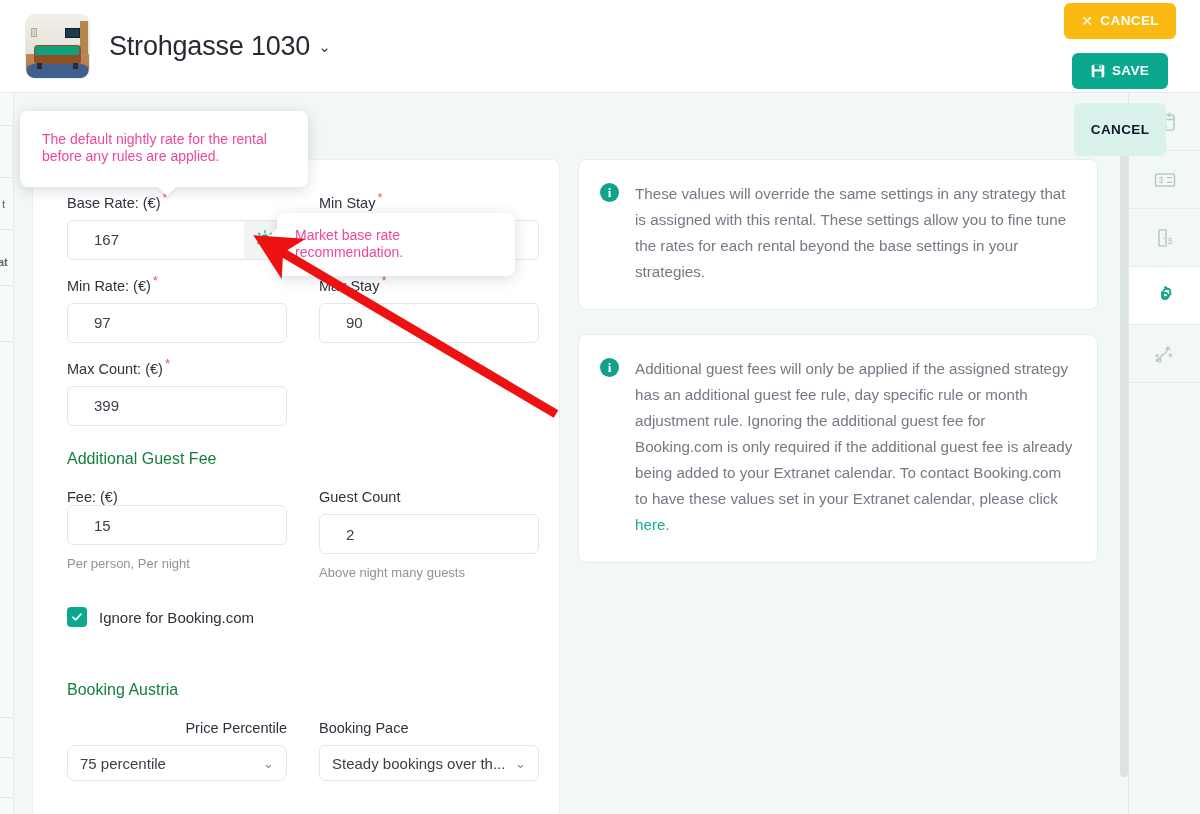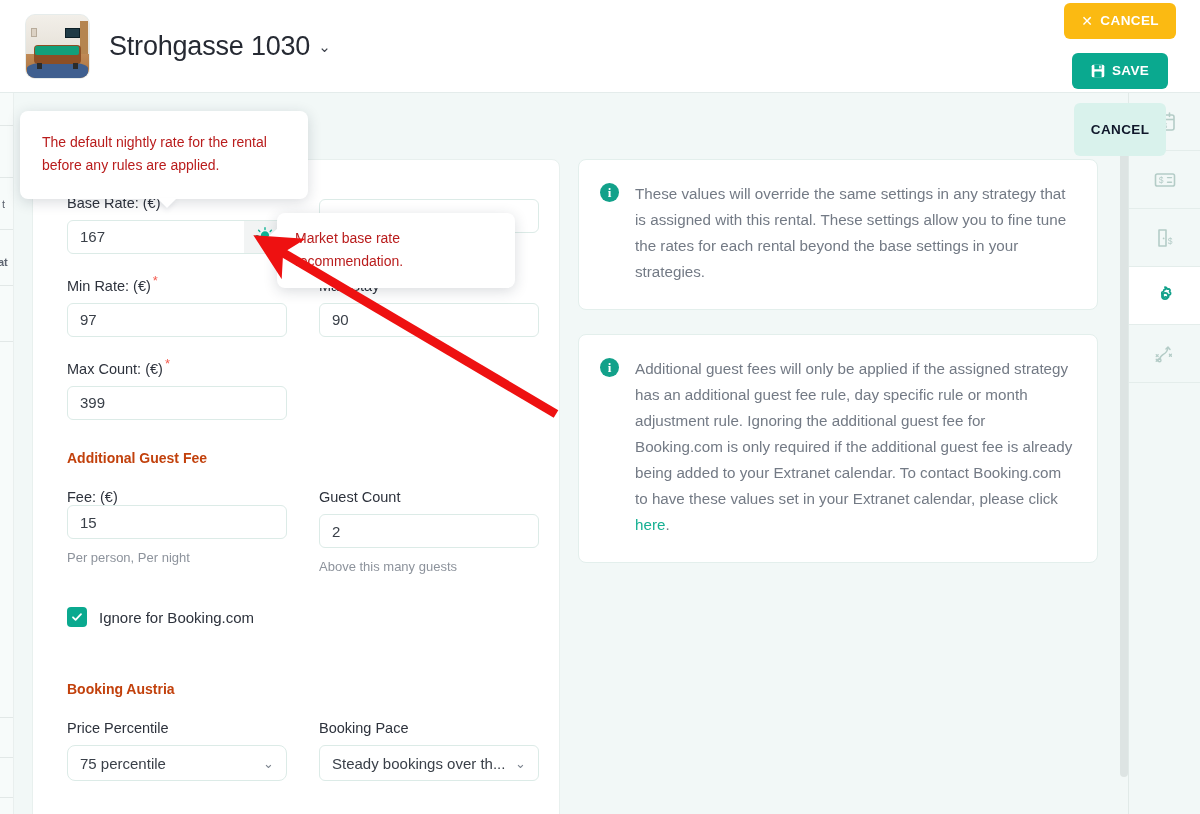--- a/index.html
+++ b/index.html
@@ -74,36 +74,36 @@
   .form-card {
     position: absolute; left: 18px; top: 66px; width: 528px; height: 720px;
     background: #ffffff; border: 1px solid #e8f0ee; border-radius: 8px;
   }
   .panel-right { position: absolute; left: 564px; top: 66px; width: 520px; }
 
   
   .fld-label { font-size: 14.5px; color: #2d323c; }
   .req { color: #f45b4f; font-size: 13px; vertical-align: super; margin-left: 2px; }
   .input {
-    height: 34px; border: 1px solid #dcebe7; border-radius: 6px; background: #fff;
-    display: flex; align-items: center; padding: 0 12px; font-size: 15px; color: #3a4049;
+    height: 40px; border: 1px solid #dcebe7; border-radius: 6px; background: #fff;
+    display: flex; align-items: center; padding: 0 26px; font-size: 15px; color: #3a4049;
   }
   .input.withbtn { padding-right: 0; position: relative; overflow: hidden; }
   .bulb-btn {
     position: absolute; right: 0; top: 0; width: 42px; height: 100%;
     background: #f2f4f4; display: flex; align-items: center; justify-content: center; cursor: pointer;
   }
   .select {
     height: 36px; border: 1px solid #dcebe7; border-radius: 6px; background: #fff;
     display: flex; align-items: center; padding: 0 12px; font-size: 15px; color: #3a4049;
     cursor: pointer;
   }
   .select .chev { margin-left: auto; color: #7c848f; font-size: 13px; }
   .hint { font-size: 13px; color: #8d939c; }
-  .section-head { font-size: 14px; color: #c2410c; font-weight: bold; }
+  .section-head { font-size: 16px; color: #15803d; }
   .chk {
     width: 20px; height: 20px; border-radius: 4px; background: #0aa98f;
     display: flex; align-items: center; justify-content: center; cursor: pointer;
   }
   .chk-label { font-size: 15px; color: #2d323c; }
 
   
   .info-card {
     border: 1px solid #e3efec; border-radius: 8px; background: #ffffff;
     display: flex; gap: 16px; padding: 21px 22px 24px 21px;
@@ -113,21 +113,21 @@
                align-items: center; justify-content: center; flex: 0 0 auto;
                font-family: "Liberation Serif", serif; margin-top: 2px; }
   .info-text { font-size: 15.2px; line-height: 26px; color: #737a85; }
   .info-text a { color: #16b093; text-decoration: none; }
 
   
   .tooltip {
     position: absolute; background: #ffffff; border-radius: 8px;
     box-shadow: 0 3px 14px rgba(30,40,60,0.17); z-index: 60;
   }
-  .tooltip .tip-txt { font-size: 14px; line-height: 23px; color: #b91c1c; }
+  .tooltip .tip-txt { font-size: 14px; line-height: 17px; color: #ec4899; }
   .tt-arrow-down {
     position: absolute; bottom: -9px; width: 0; height: 0;
     border-left: 10px solid transparent; border-right: 10px solid transparent;
     border-top: 10px solid #ffffff; filter: drop-shadow(0 3px 2px rgba(30,40,60,0.08));
   }
   .tt-arrow-left {
     position: absolute; left: -9px; width: 0; height: 0;
     border-top: 9px solid transparent; border-bottom: 9px solid transparent;
     border-right: 10px solid #ffffff;
   }
@@ -241,20 +241,23 @@
                   <line x1="17.0" y1="8.6" x2="18.8" y2="8.6"></line>
                   <line x1="2.6" y1="13.4" x2="4.2" y2="12.6"></line>
                   <line x1="17.4" y1="13.4" x2="15.8" y2="12.6"></line>
                 </g>
               </svg>
             </div>
           </div>
         </div>
 
         <div style="position:absolute; left:286px; top:30px; width:220px;">
+          <div class="fld-label">
+            <span>Min Stay</span><span class="req">*</span>
+          </div>
           <div class="input" style="margin-top:9px;">
             <span></span>
           </div>
         </div>
 
         <div style="position:absolute; left:34px; top:113px; width:220px;">
           <div class="fld-label">
             <span>Min Rate: (€)</span><span class="req">*</span>
           </div>
           <div class="input" style="margin-top:9px;">
@@ -288,35 +291,35 @@
             <span>15</span>
           </div>
           <div class="hint" style="margin-top:11px;">Per person, Per night</div>
         </div>
 
         <div style="position:absolute; left:286px; top:329px; width:220px;">
           <div class="fld-label">Guest Count</div>
           <div class="input" style="margin-top:9px;">
             <span>2</span>
           </div>
-          <div class="hint" style="margin-top:11px;">Above this many guests</div>
+          <div class="hint" style="margin-top:11px;">Above night many guests</div>
         </div>
 
         <div style="position:absolute; left:34px; top:447px; display:flex; align-items:center; gap:12px;">
           <div class="chk">
             <svg width="12" height="12" viewBox="0 0 12 12">
               <path d="M2 6.3 L4.6 8.9 L10 3.2" stroke="#fff" stroke-width="1.8" fill="none" stroke-linecap="round" stroke-linejoin="round"></path>
             </svg>
           </div>
           <span class="chk-label">Ignore for Booking.com</span>
         </div>
 
         <div class="section-head" style="position:absolute; left:34px; top:521px;">Booking Austria</div>
 
-        <div style="position:absolute; left:34px; top:560px; width:220px;">
+        <div style="position:absolute; left:34px; top:560px; width:220px;text-align:right;">
           <div class="fld-label">Price Percentile</div>
           <div class="select" style="margin-top:9px;border-radius:8px;">
             <span>75 percentile</span>
             <span class="chev">⌄</span>
           </div>
         </div>
 
         <div style="position:absolute; left:286px; top:560px; width:220px;">
           <div class="fld-label">Booking Pace</div>
           <div class="select" style="margin-top:9px;">

